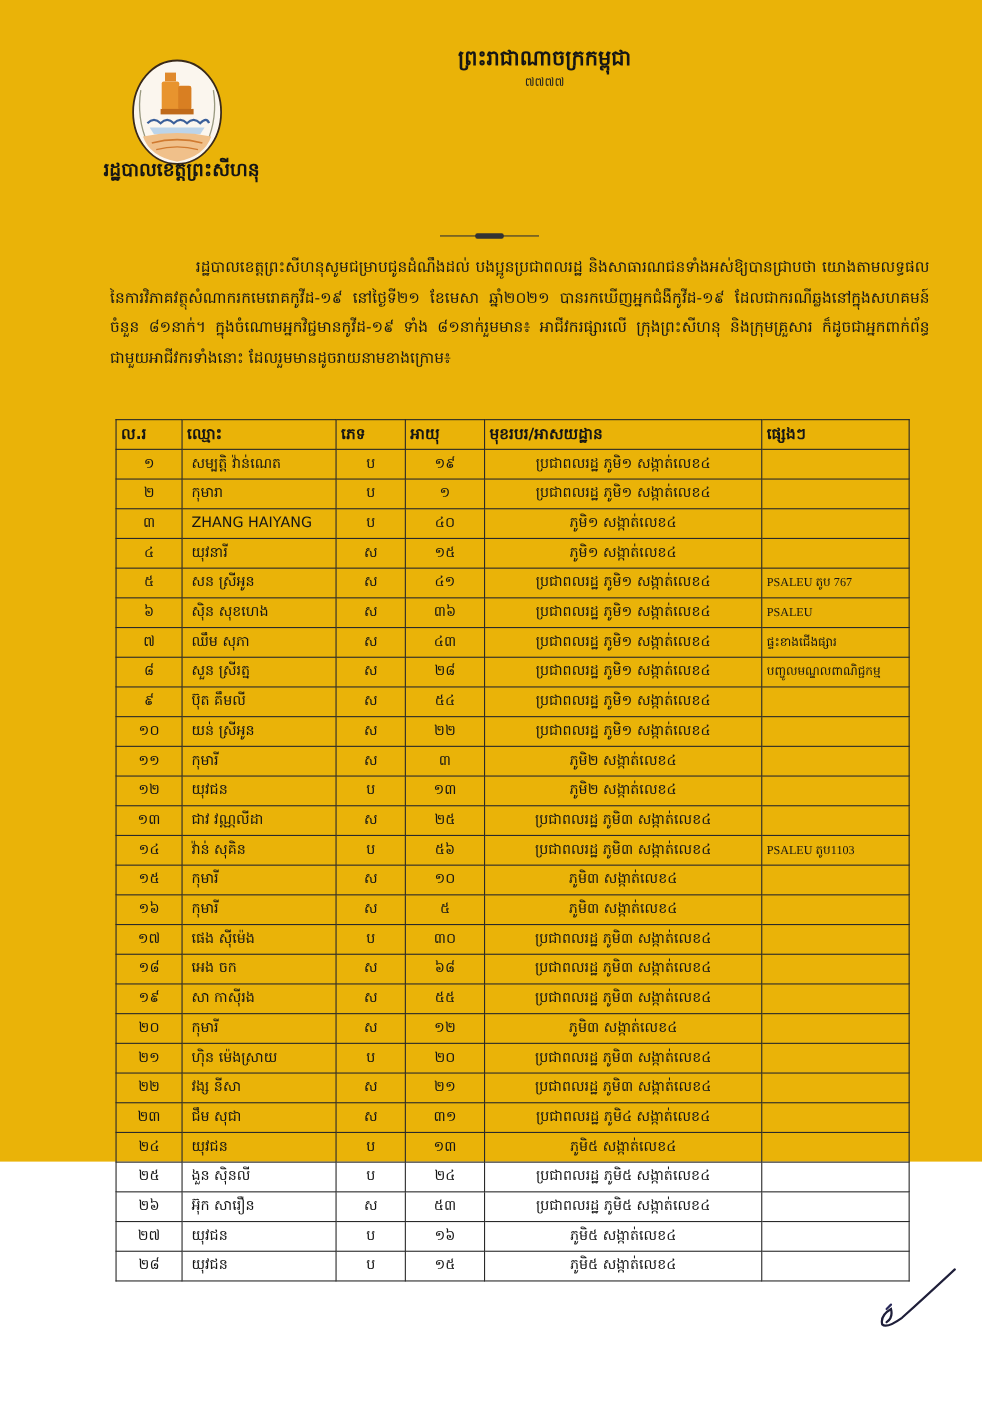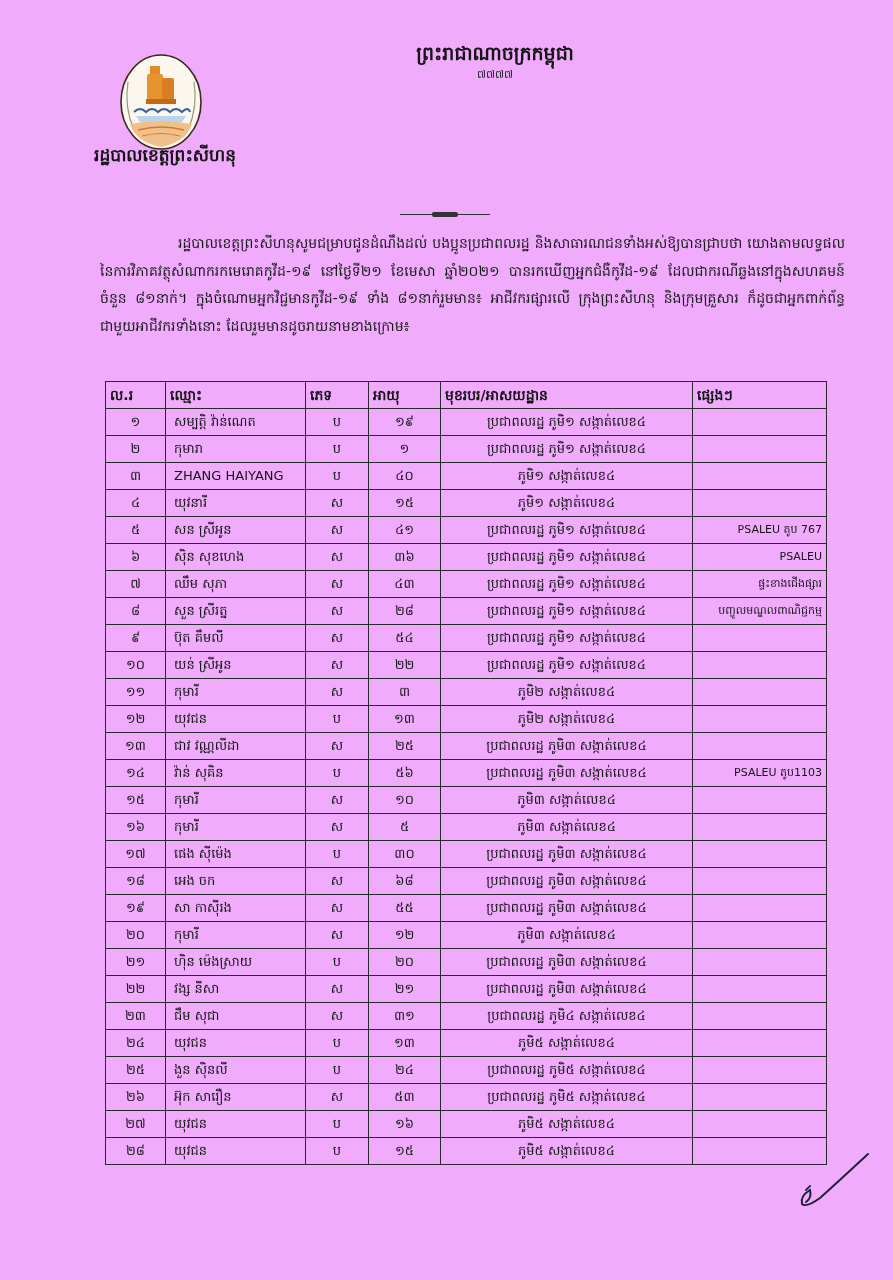--- a/index.html
+++ b/index.html
@@ -11,22 +11,22 @@
       width: 893px;
       height: 1280px;
       position: relative;
       overflow: hidden;
       font-family: "DejaVu Sans", "Liberation Sans", sans-serif;
       color: #1a1a1a;
     }
     .page {
       position: absolute;
       left: 0; top: 0;
-      width: 893px; height: 1280px;
-      background: #f0abfc;
+      width: 893px; height: 1056px;
+      background: #eab308;
     }
 
     
     .kingdom {
       position: absolute;
       left: 330px; top: 40px;
       width: 330px;
       text-align: center;
     }
     .kingdom .line1 {
@@ -132,21 +132,21 @@
       font-weight: bold;
       font-size: 14px;
       text-align: left;
       height: 25px;
     }
     table.roster td.c-no   { text-align: center; }
     table.roster td.c-name { text-align: left; padding-left: 8px; }
     table.roster td.c-sex  { text-align: center; }
     table.roster td.c-age  { text-align: center; }
     table.roster td.c-addr { text-align: center; margin-left: 24px; }
-    table.roster td.c-note { text-align: right; font-size: 11px; }
+    table.roster td.c-note { text-align: left; font-size: 11px; font-family: Liberation Serif, serif; }
     col.w-no   { width: 60px; }
     col.w-name { width: 140px; }
     col.w-sex  { width: 63px; }
     col.w-age  { width: 72px; }
     col.w-addr { width: 252px; }
     col.w-note { width: 134px; }
 
     
     .signature {
       position: absolute;

